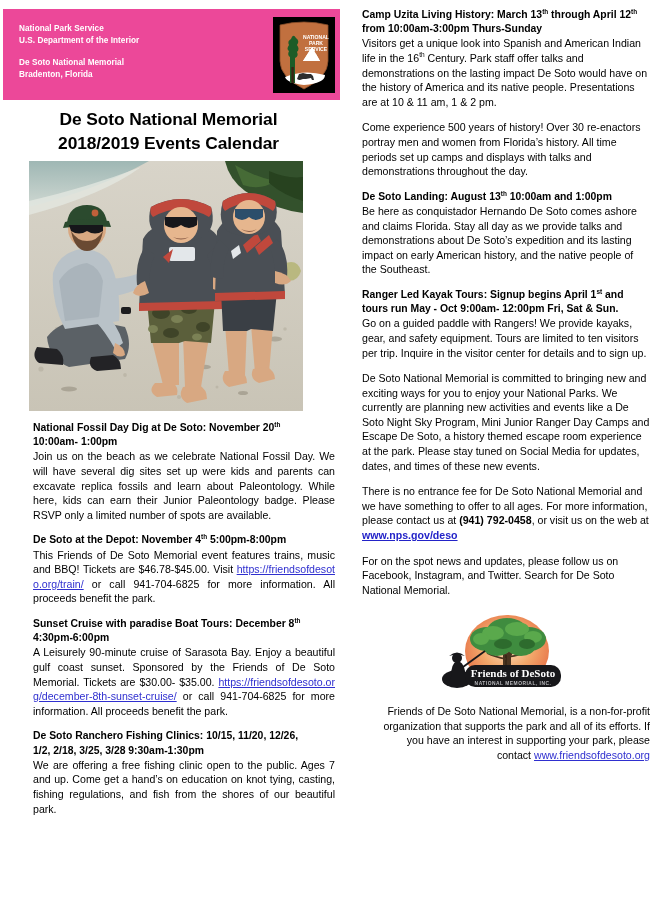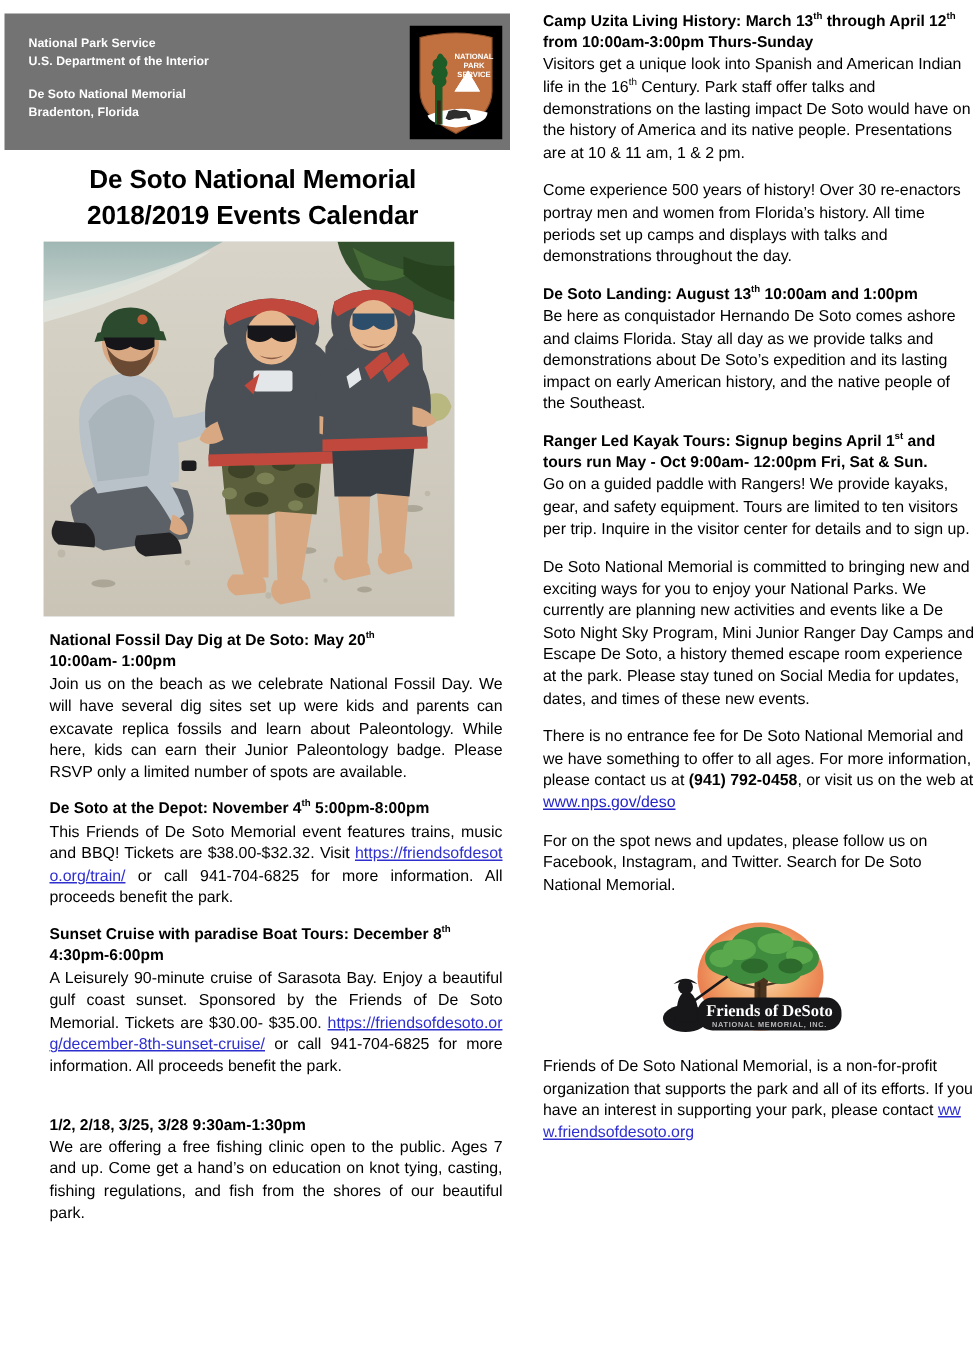--- a/index.html
+++ b/index.html
@@ -16,21 +16,21 @@
 
   .col { position: absolute; top: 0; }
   .col-left  { left: 3px;  width: 337px; }
   .col-right { left: 362px; width: 288px; }
 
   
   .nps-band {
     position: relative;
     width: 337px;
     height: 91px;
-    background: #737373;
+    background: #ec4899;
     margin-top: 9px;
     overflow: hidden;
   }
   .nps-text {
     position: absolute;
     left: 16px;
     top: 14px;
     color: #ffffff;
     font-size: 8.2px;
     font-weight: bold;
@@ -91,38 +91,39 @@
     text-justify: inter-word;
   }
   .col-right .ev-body { text-align: left; }
   sup { font-size: 0.62em; vertical-align: super; line-height: 0; }
 
   a.link {
     color: #2f2fcf;
     text-decoration: underline;
     word-break: break-all;
   }
-  a.link.bold { font-weight: normal; color: #2323c8; }
+  a.link.bold { font-weight: bold; color: #2323c8; }
   .bold { font-weight: bold; }
 
   
   .col-right .events { margin-top: 8px; }
 
   
   .friends-logo {
     width: 130px;
     height: 82px;
     margin: 14px auto 8px auto;
   }
   .friends-logo svg { display: block; width: 100%; height: 100%; }
 
   .closing {
     font-size: 10.6px;
     line-height: 14.6px;
-    text-align: left;
+    text-align: right;
+    margin-left: 12px;
   }
 </style>
 </head>
 <body>
 
 <div class="page">
 
   <div class="col col-left">
 
     <div class="nps-band">
@@ -312,44 +313,44 @@
           <path d="M206 48 L234 48 L234 56 Q227 62 220 56 Q213 62 206 56 Z" fill="#2c4e6b"></path>
           <path d="M212 68 Q220 74 228 68 Q220 72 212 68 Z" fill="#8a5c46"></path>
         </g>
       </svg>
     </div>
 
     <div class="events">
 
       <div class="event">
         <div class="ev-head">
-          <span>National Fossil Day Dig at De Soto: May 20</span><sup>th</sup><br>
+          <span>National Fossil Day Dig at De Soto: November 20</span><sup>th</sup><br>
           <span>10:00am- 1:00pm</span>
         </div>
         <p class="ev-body">Join us on the beach as we celebrate National Fossil Day. We will have several dig sites set up were kids and parents can excavate replica fossils and learn about Paleontology. While here, kids can earn their Junior Paleontology badge. Please RSVP only a limited number of spots are available.</p>
       </div>
 
       <div class="event">
         <div class="ev-head">
           <span>De Soto at the Depot: November 4</span><sup>th</sup><span> 5:00pm-8:00pm</span>
         </div>
-        <p class="ev-body"><span>This Friends of De Soto Memorial event features trains, music and BBQ! Tickets are $38.00-$32.32. Visit </span><a class="link" href="#">https://friendsofdesoto.org/train/</a><span> or call 941-704-6825 for more information. All proceeds benefit the park.</span></p>
+        <p class="ev-body"><span>This Friends of De Soto Memorial event features trains, music and BBQ! Tickets are $46.78-$45.00. Visit </span><a class="link" href="#">https://friendsofdesoto.org/train/</a><span> or call 941-704-6825 for more information. All proceeds benefit the park.</span></p>
       </div>
 
       <div class="event">
         <div class="ev-head">
           <span>Sunset Cruise with paradise Boat Tours: December 8</span><sup>th</sup><br>
           <span>4:30pm-6:00pm</span>
         </div>
         <p class="ev-body"><span>A Leisurely 90-minute cruise of Sarasota Bay. Enjoy a beautiful gulf coast sunset. Sponsored by the Friends of De Soto Memorial. Tickets are $30.00- $35.00. </span><a class="link" href="#">https://friendsofdesoto.org/december-8th-sunset-cruise/</a><span> or call 941-704-6825 for more information. All proceeds benefit the park.</span></p>
       </div>
 
       <div class="event">
         <div class="ev-head">
-          <br>
+          <span>De Soto Ranchero Fishing Clinics: 10/15, 11/20, 12/26,</span><br>
           <span>1/2, 2/18, 3/25, 3/28 9:30am-1:30pm</span>
         </div>
         <p class="ev-body">We are offering a free fishing clinic open to the public. Ages 7 and up. Come get a hand’s on education on knot tying, casting, fishing regulations, and fish from the shores of our beautiful park.</p>
       </div>
 
     </div>
   </div>
 
   <div class="col col-right">
     <div class="events">

